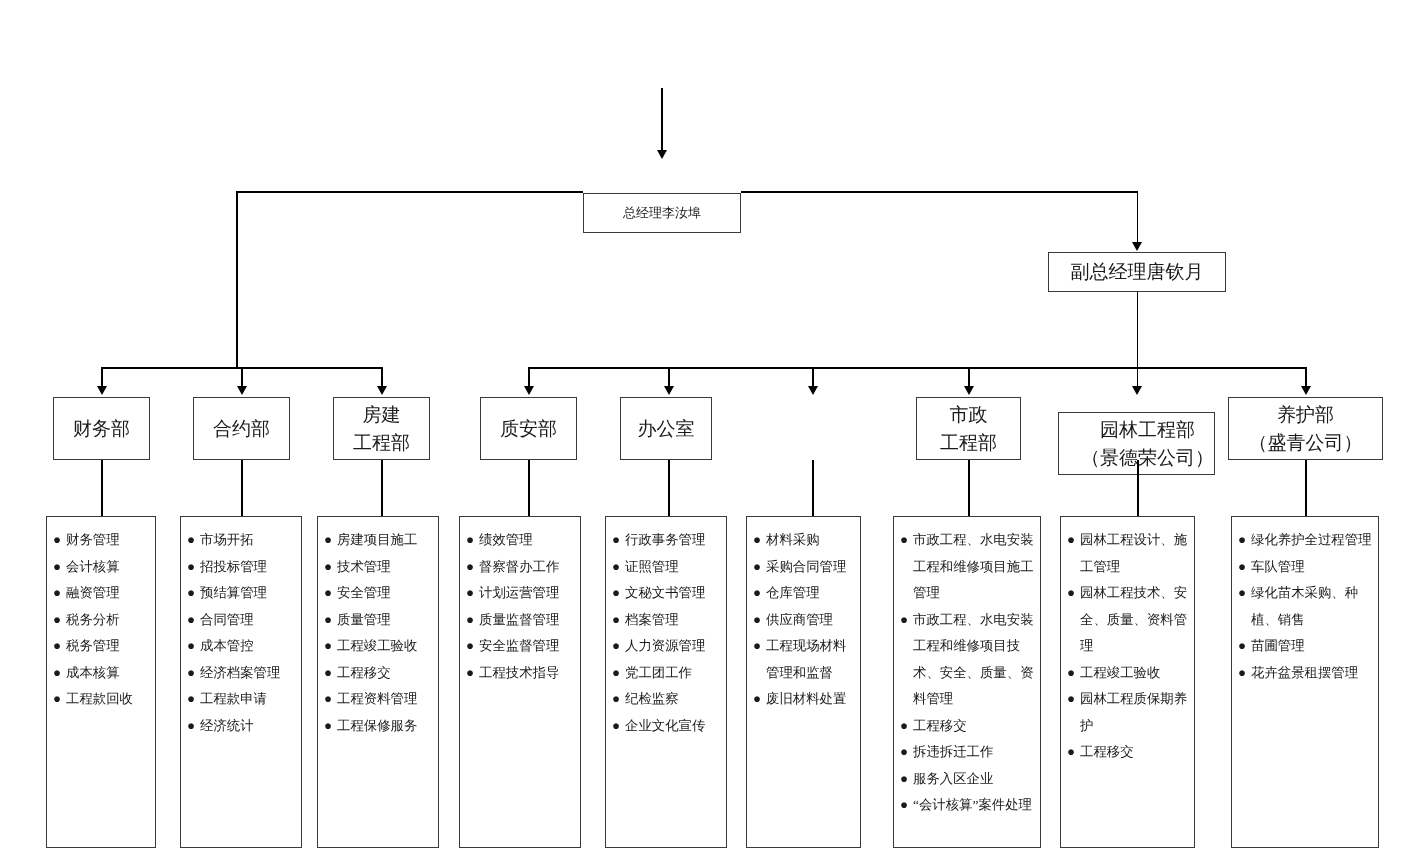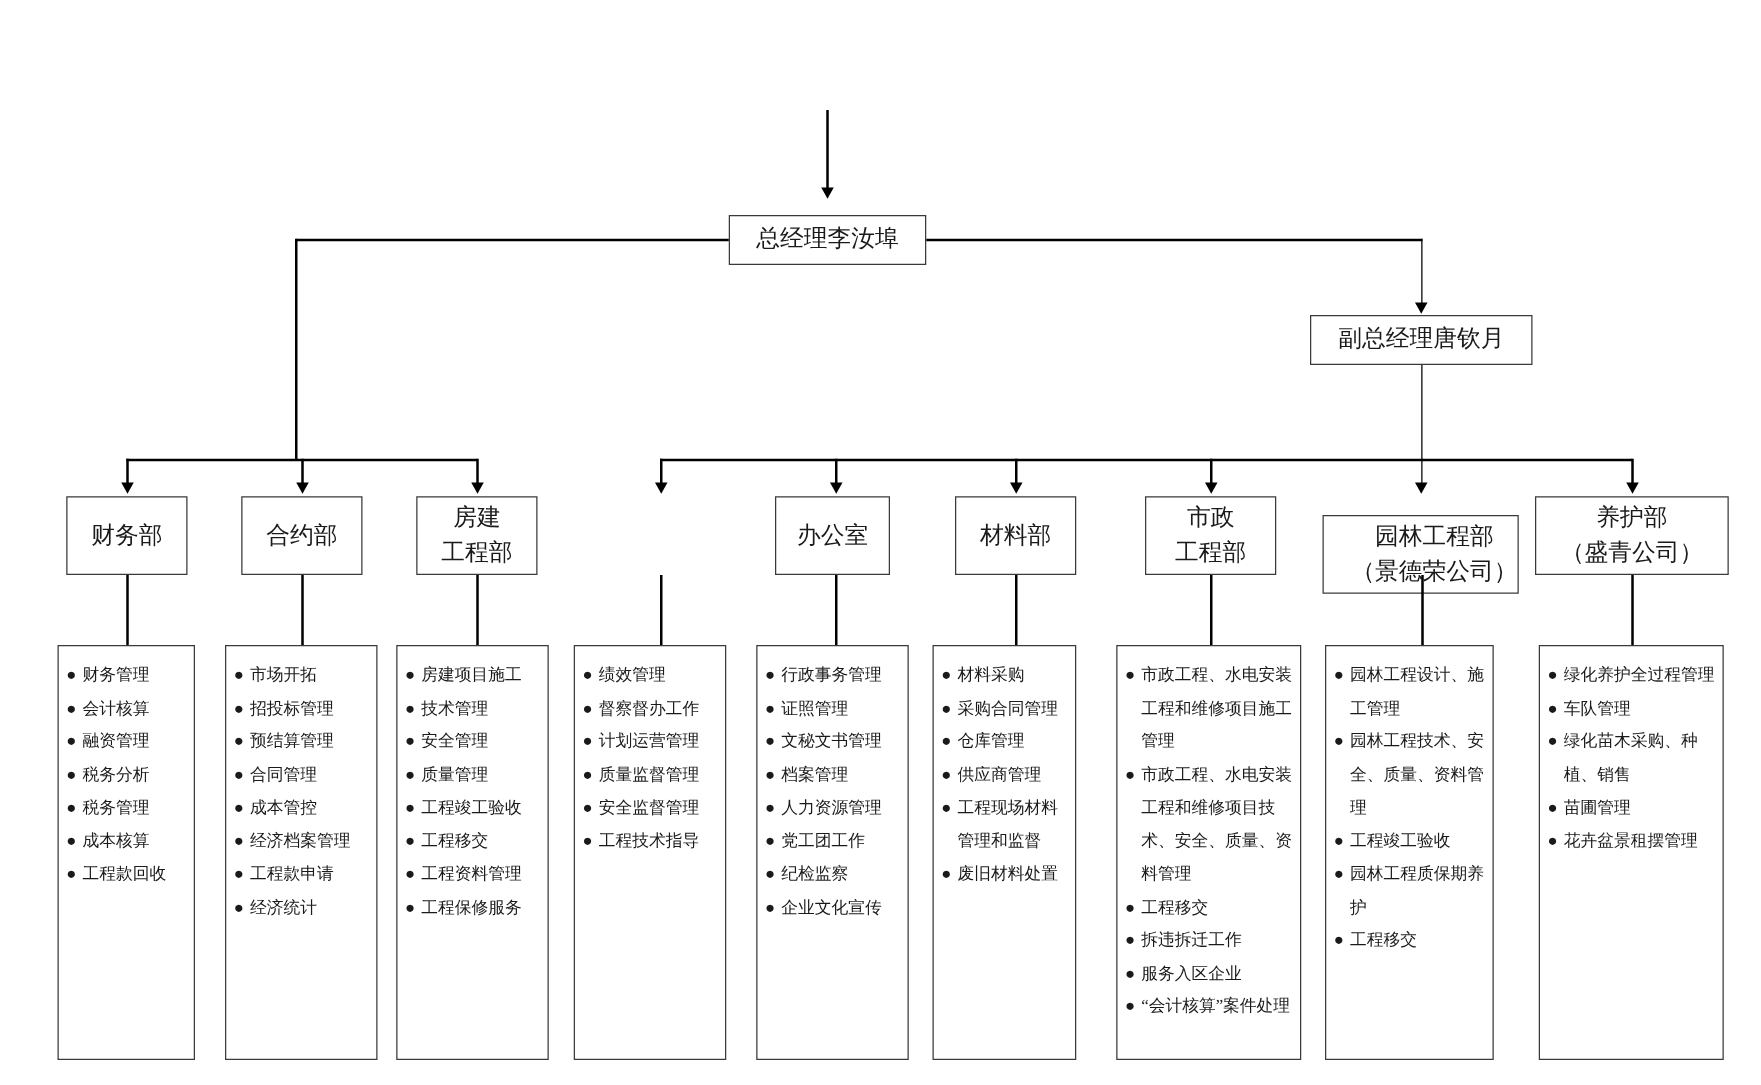--- a/index.html
+++ b/index.html
@@ -20,21 +20,21 @@
     box-sizing:border-box;
     display:flex;
     align-items:center;
     justify-content:center;
     text-align:center;
     line-height:1.45;
   }
   .box .t{display:block;white-space:pre-line;}
 
   .root{font-size:19px;}
-  .gm{font-size:19px;}
+  .gm{font-size:13px;margin-top:21px;}
   .vgm{font-size:19px;}
   .dept{font-size:19px;}
 
   
   .panel{
     position:absolute;
     border:1.6px solid #3a3a3a;
     background:#fff;
     box-sizing:border-box;
     padding:10px 6px 6px 6px;
@@ -120,25 +120,25 @@
   <div class="box dept" style="left:193px;top:397px;width:97px;height:63px;">
     <span class="t">合约部</span>
   </div>
   <div class="box dept" style="left:53px;top:397px;width:97px;height:63px;">
     <span class="t">财务部</span>
   </div>
   <div class="box dept" style="left:333px;top:397px;width:97px;height:63px;">
     <span class="t">房建
 工程部</span>
   </div>
+  <div class="box dept" style="left:480px;top:397px;width:97px;height:63px;">
+    <span class="t">质安部</span>
+  </div>
   <div class="box dept" style="left:620px;top:397px;width:92px;height:63px;">
     <span class="t">办公室</span>
-  </div>
-  <div class="box dept" style="left:764px;top:397px;width:97px;height:63px;">
-    <span class="t">材料部</span>
   </div>
   <div class="box dept" style="left:916px;top:397px;width:105px;height:63px;align-items:center;">
     <span class="t">市政
 工程部</span>
   </div>
   <div class="box dept" style="left:1058px;top:412px;width:157px;height:63px;justify-content:flex-end;">
     <span class="t">园林工程部
 （景德荣公司）</span>
   </div>
   <div class="box dept" style="left:1228px;top:397px;width:155px;height:63px;">

